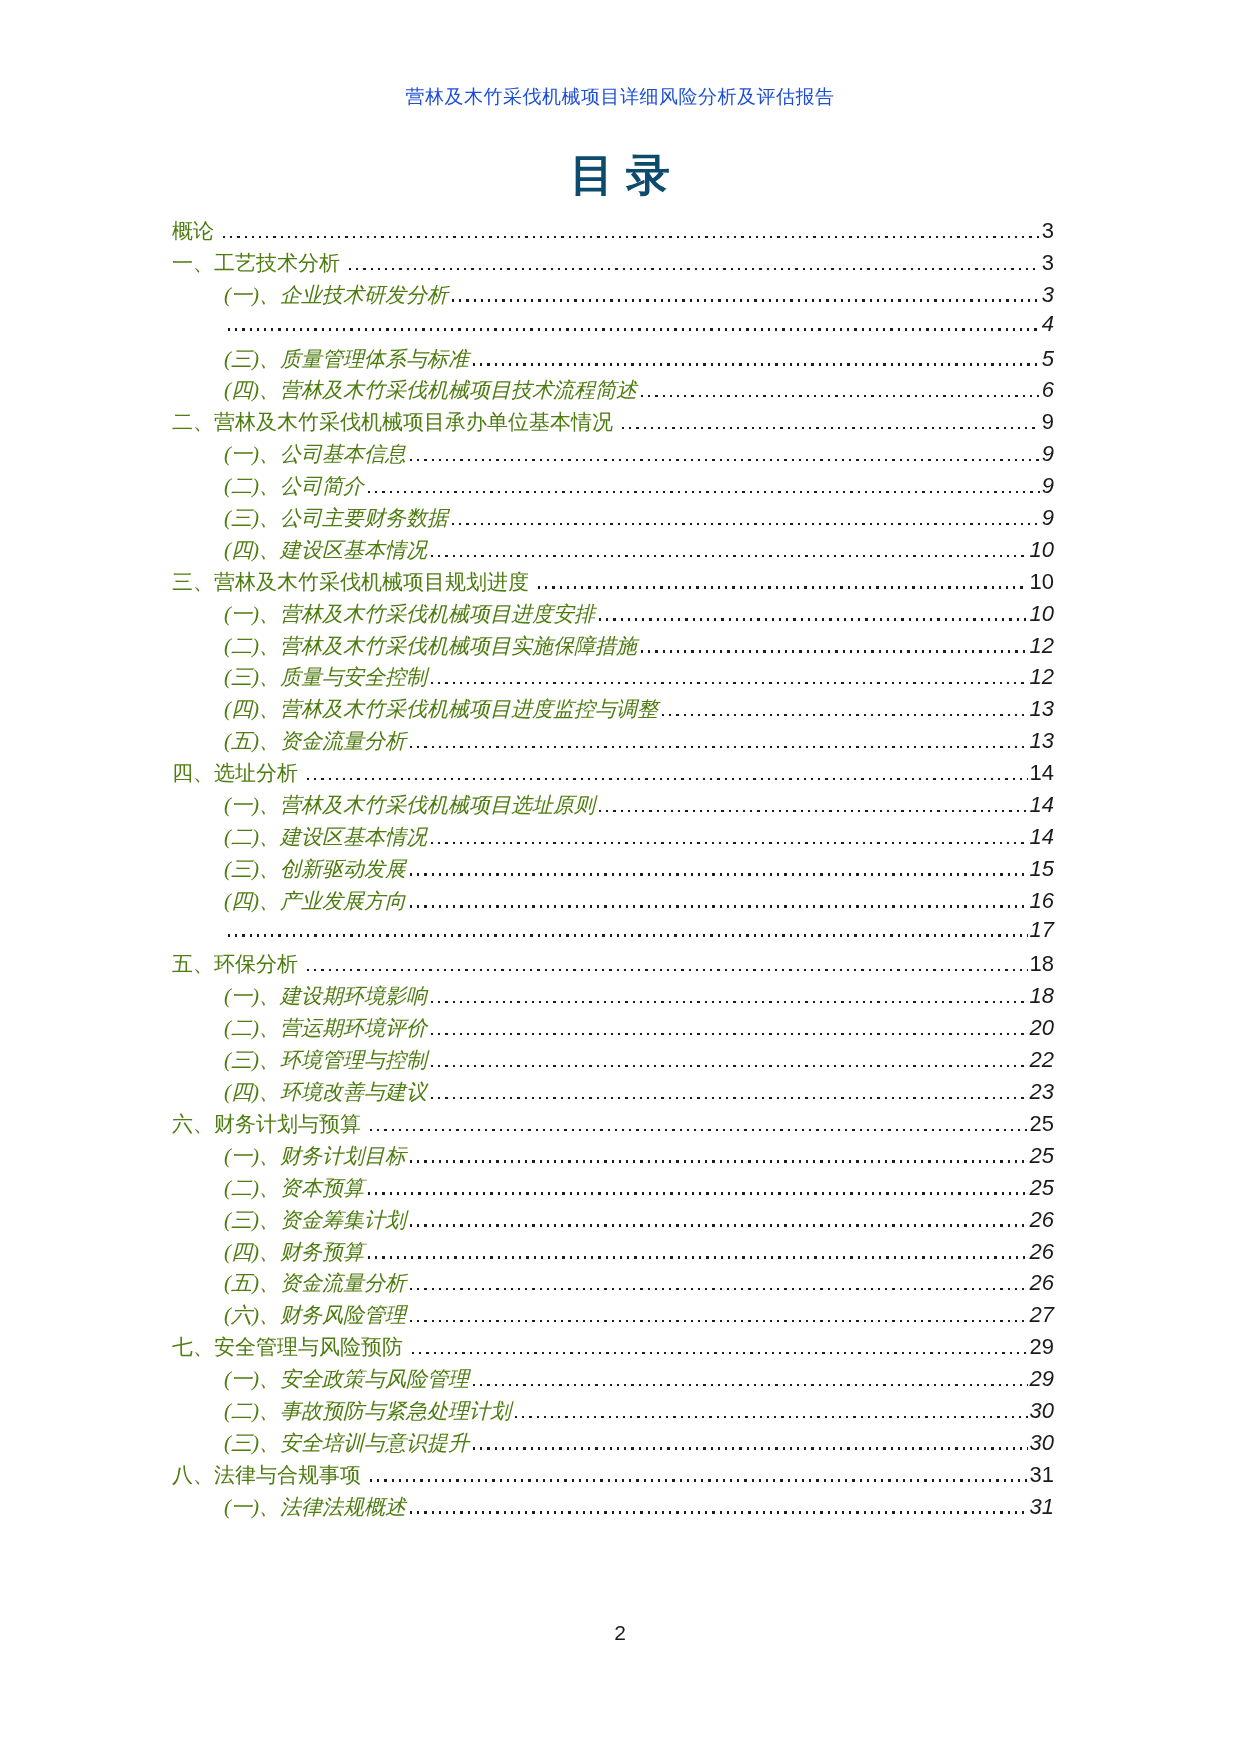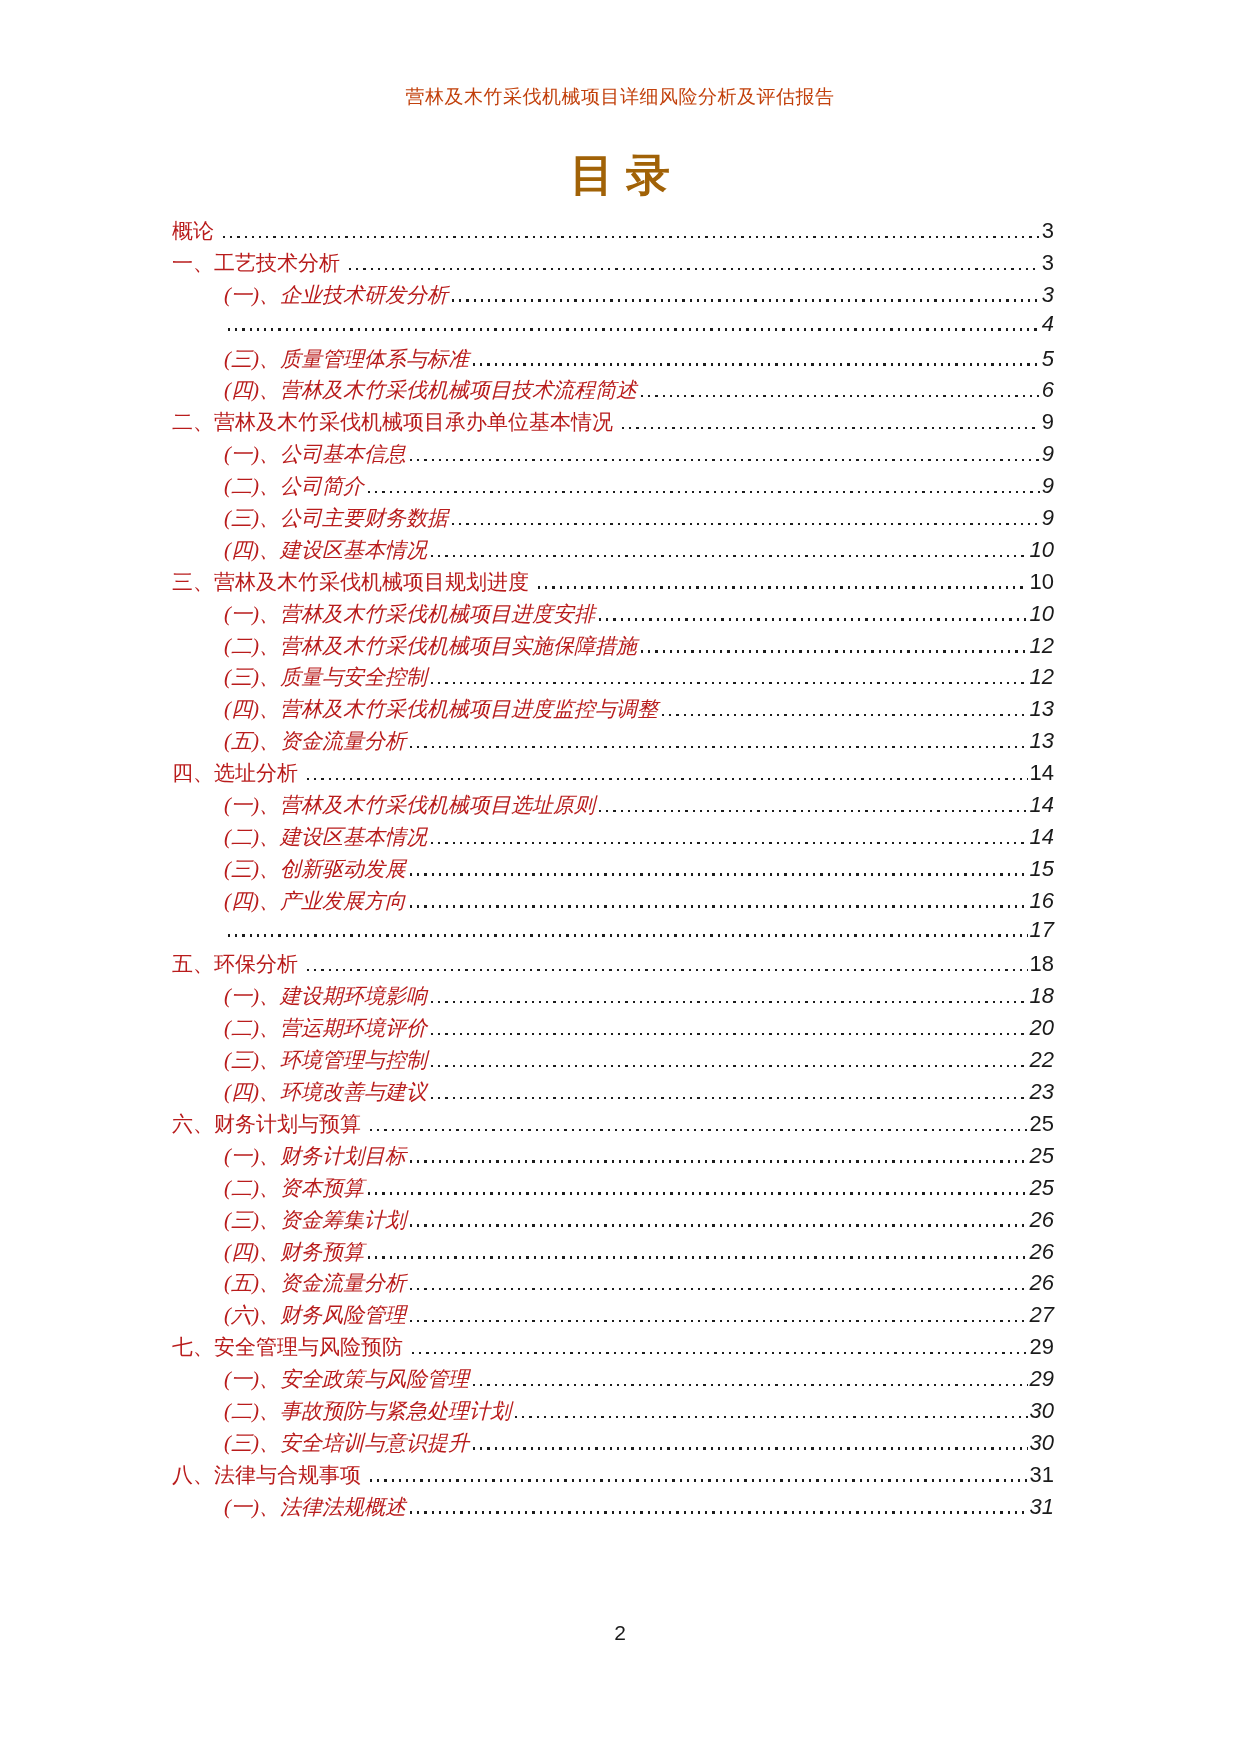--- a/index.html
+++ b/index.html
@@ -13,50 +13,50 @@
     color: #1e1e1e;
   }
   .doc-header {
     position: absolute;
     top: 84px;
     left: 0;
     width: 100%;
     text-align: center;
     font-size: 19px;
     letter-spacing: 0.5px;
-    color: #c2410c;
+    color: #1d4ed8;
   }
   .doc-title {
     position: absolute;
     top: 146px;
     left: 0;
     width: 100%;
     margin: 0;
     text-align: center;
     font-size: 44px;
     font-weight: bold;
     letter-spacing: 12px;
     text-indent: 12px;
-    color: #a16207;
+    color: #0c4a6e;
   }
   .toc {
     position: absolute;
     top: 217px;
     left: 172px;
     right: 186px;
   }
   .toc-row {
     display: flex;
     align-items: baseline;
     height: 31.9px;
     font-size: 21px;
     white-space: nowrap;
   }
   .toc-row.lvl2 { padding-left: 52px; font-style: italic; }
-  .toc-label { white-space: nowrap; color: #b91c1c; }
+  .toc-label { white-space: nowrap; color: #4d7c0f; }
   .leader {
     flex: 1 1 auto;
     min-width: 12px;
     height: 2.4px;
     margin: 0 2px 1px 9px;
     background-image: repeating-linear-gradient(to right, #1c1c1c 0 2.2px, transparent 2.2px 7.2px);
   }
   .toc-row.lvl2 .leader { margin-left: 4px; }
   .toc-num {
     font-family: "Liberation Sans", "DejaVu Sans", sans-serif;

